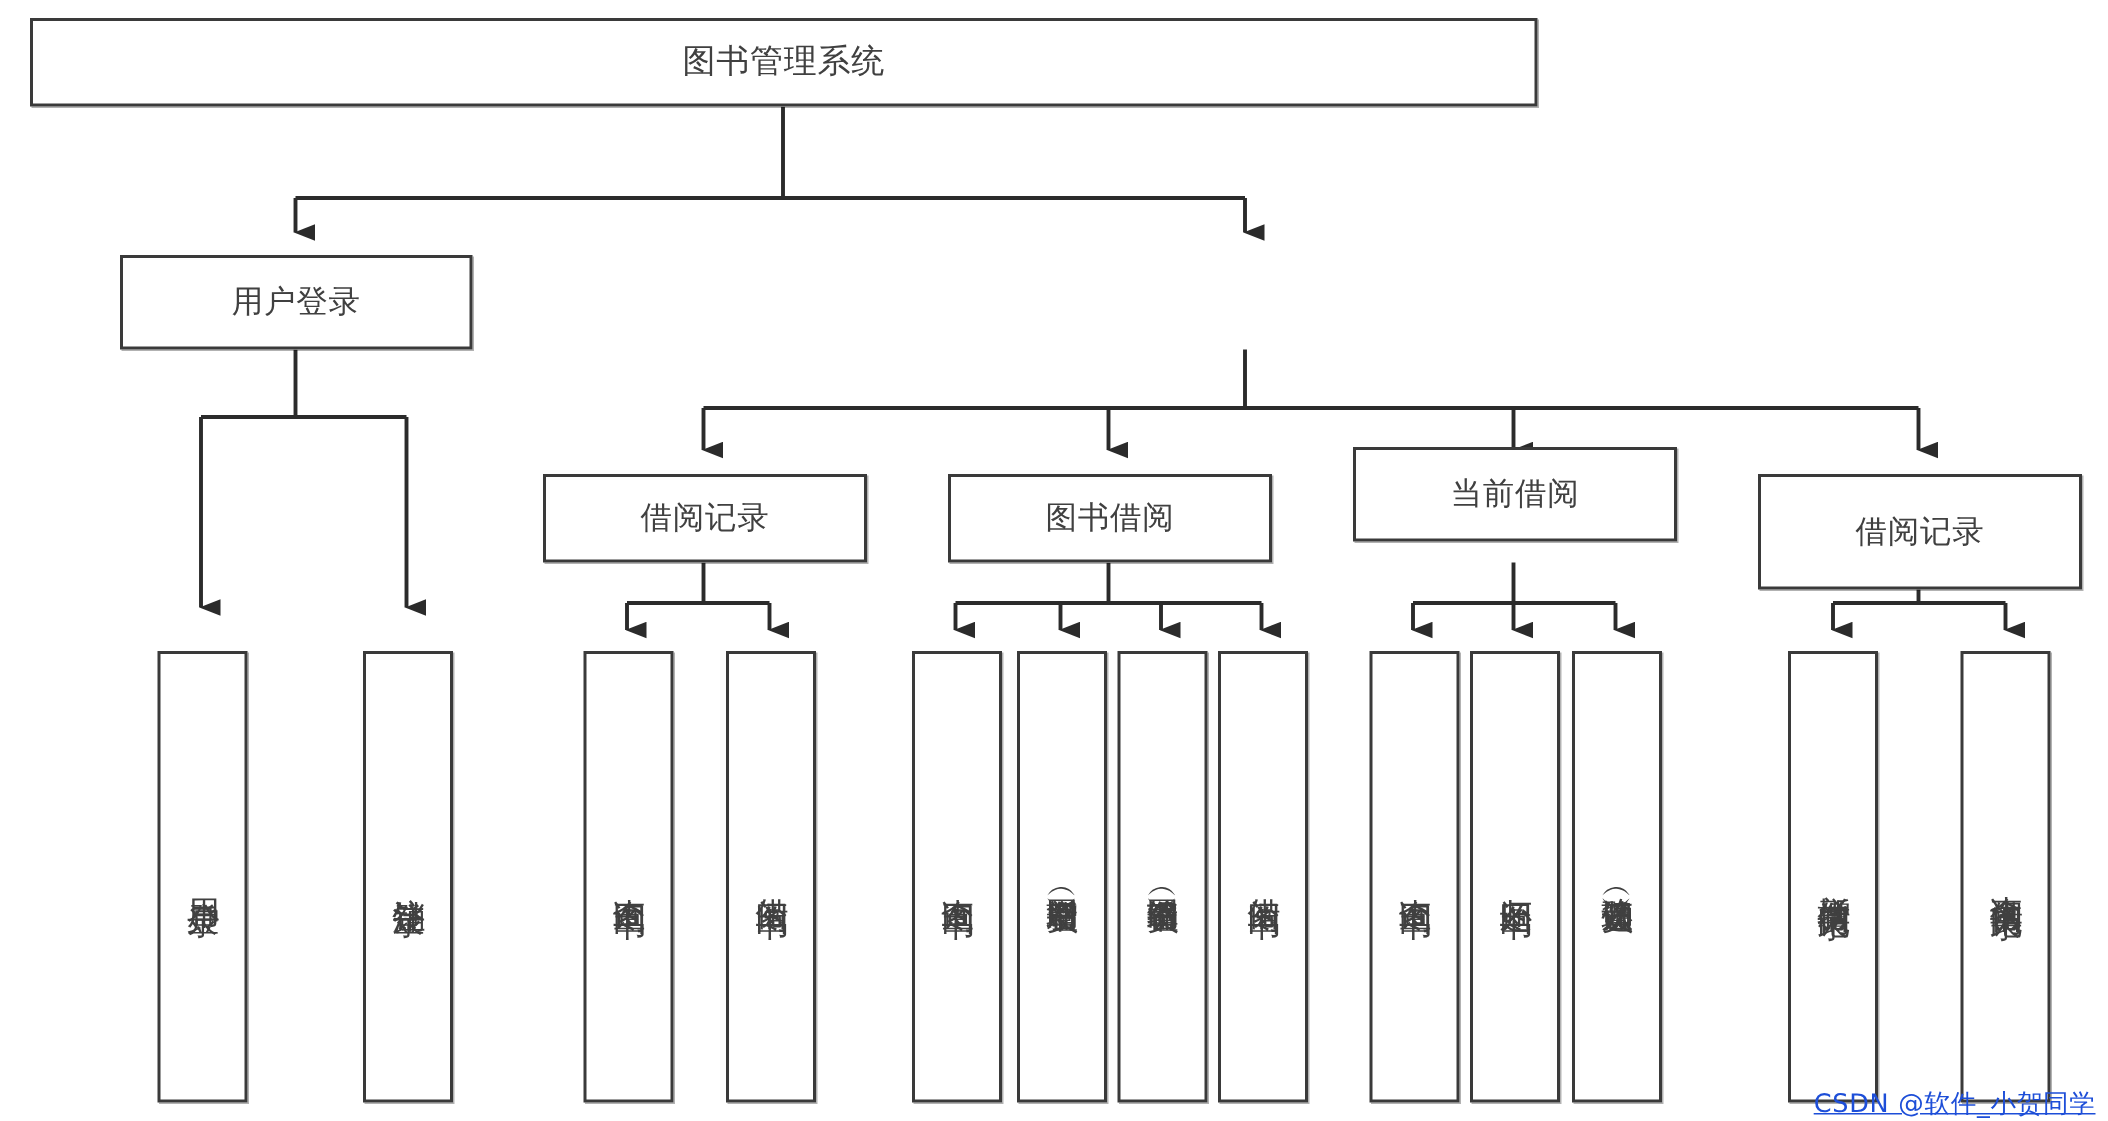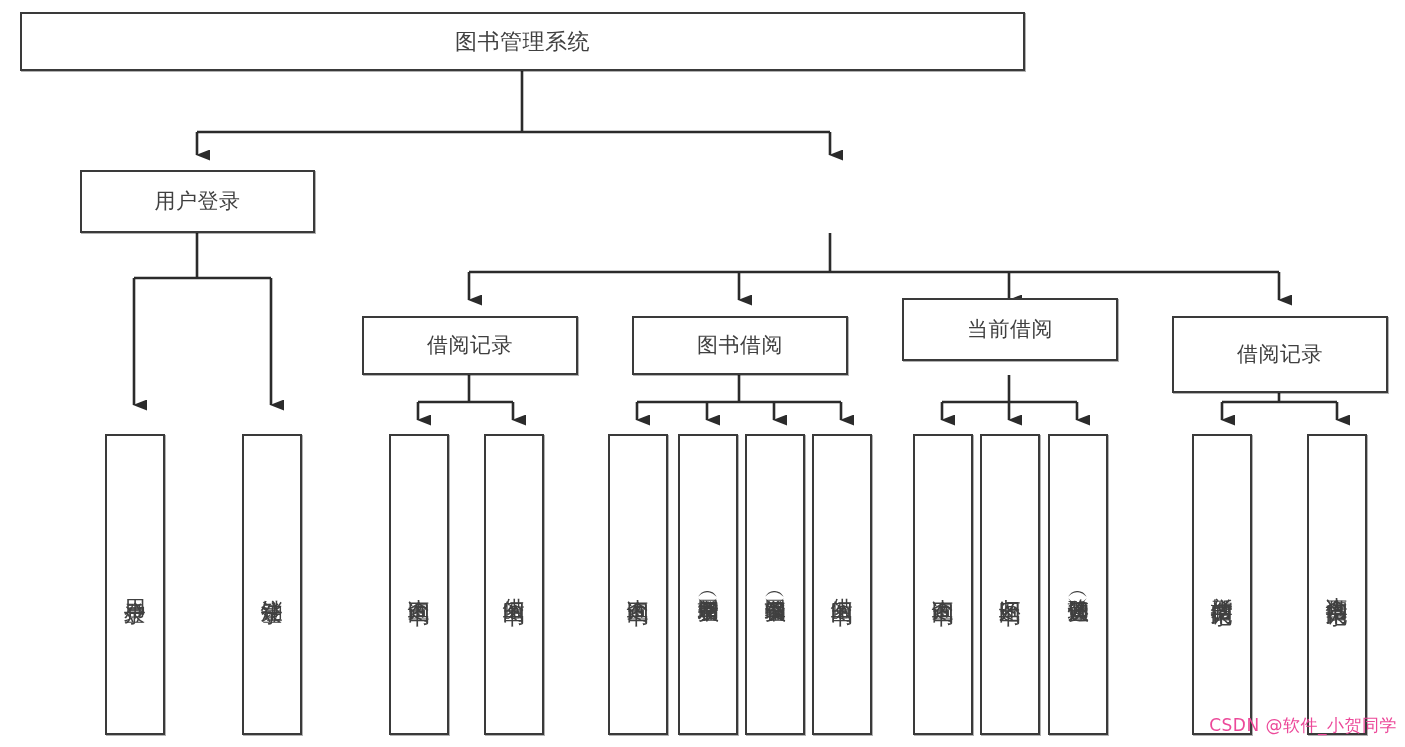--- a/index.html
+++ b/index.html
@@ -54,26 +54,27 @@
     letter-spacing:2px;
     white-space:nowrap;
   }
   .node.vertical .label.tight{
     font-size:21px;
     letter-spacing:0.5px;
   }
   .watermark{
     position:absolute;
     right:8px;
-    bottom:10px;
+    bottom:0;
     font-size:17px;
-    color:#ec4899;
+    color:#1d4ed8;
     letter-spacing:0.5px;
     white-space:nowrap;
     user-select:none;
+    text-decoration:underline;
   }
 </style>
 </head>
 <body>
 
 <div id="diagram">
 
   <svg id="edges" viewBox="0 0 1405 747" width="1405" height="747" xmlns="http://www.w3.org/2000/svg">
     <defs>
       <marker id="arrow" viewBox="0 0 12 14" refX="5.5" refY="13" markerWidth="12" markerHeight="14" orient="auto-start-reverse" markerUnits="userSpaceOnUse">

